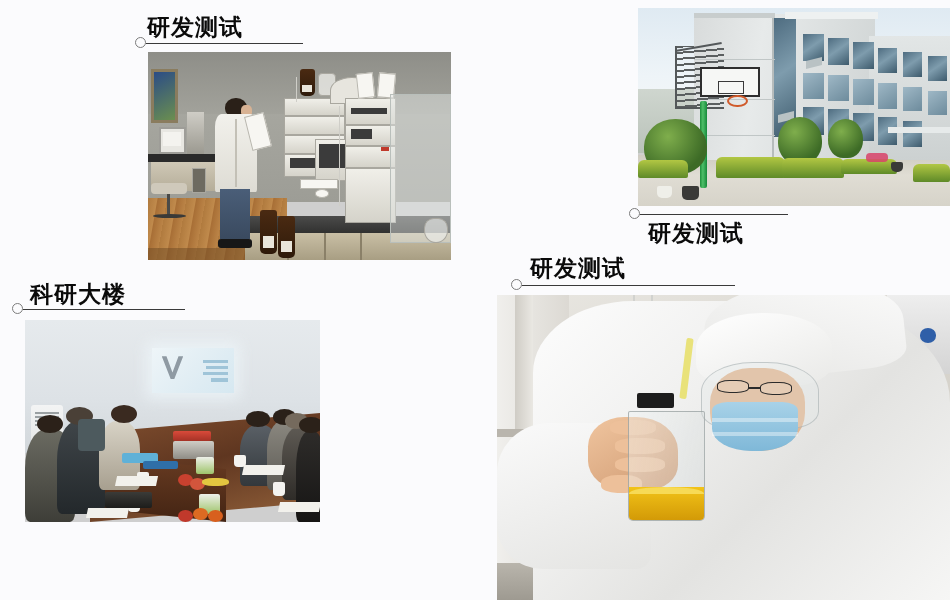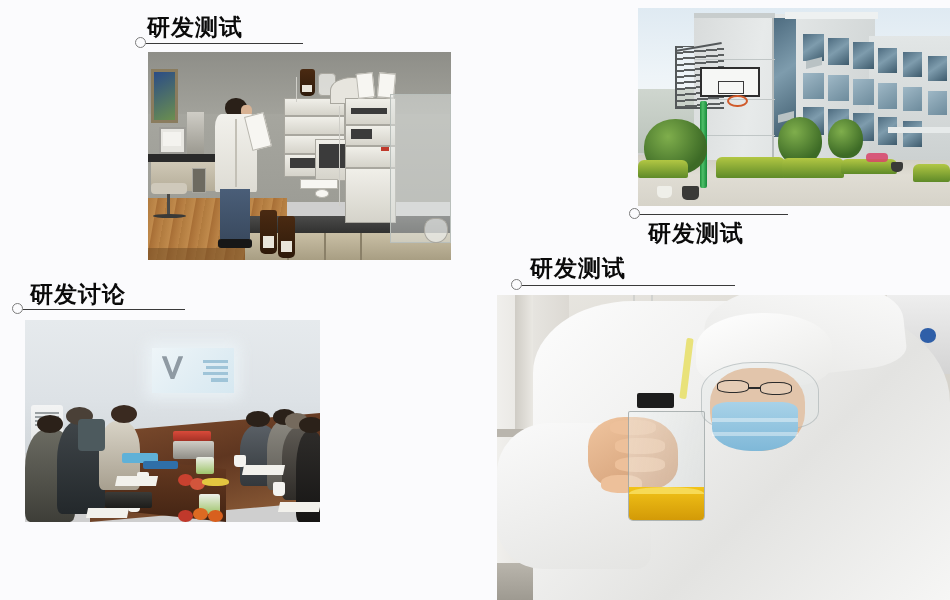--- a/index.html
+++ b/index.html
@@ -411,21 +411,21 @@
       <div class="m-fruit" style="left:52%;top:76%;width:5%;height:6%;background:#c8412f;"></div>
       <div class="m-fruit" style="left:56%;top:78%;width:5%;height:6%;background:#d2553c;"></div>
       <div class="m-fruit" style="left:60%;top:78%;width:9%;height:4%;background:#e3c640;border-radius:40%;"></div>
       <div class="m-fruit" style="left:57%;top:93%;width:5%;height:6%;background:#dc6a22;"></div>
       <div class="m-fruit" style="left:62%;top:94%;width:5%;height:6%;background:#d8601e;"></div>
       <div class="m-fruit" style="left:52%;top:94%;width:5%;height:6%;background:#c0392b;"></div>
     </div>
   </div>
 
   <div class="caption" style="left:0;top:0;">
-    <div class="cap-text" style="left:30px;top:281px;">研发讨论</div>
+    <div class="cap-text" style="left:30px;top:281px;">科研大楼</div>
     <div class="cap-marker" style="left:12px;top:303px;"></div>
     <div class="cap-rule" style="left:23px;top:309px;width:162px;"></div>
   </div>
 
   <div class="photo" style="left:497px;top:295px;width:453px;height:305px;">
     <div class="ph-layer">
       <div class="c-bg"></div>
       <div class="c-wallL"></div>
       <div class="c-wallpost"></div>
       <div class="c-shelf"></div>

